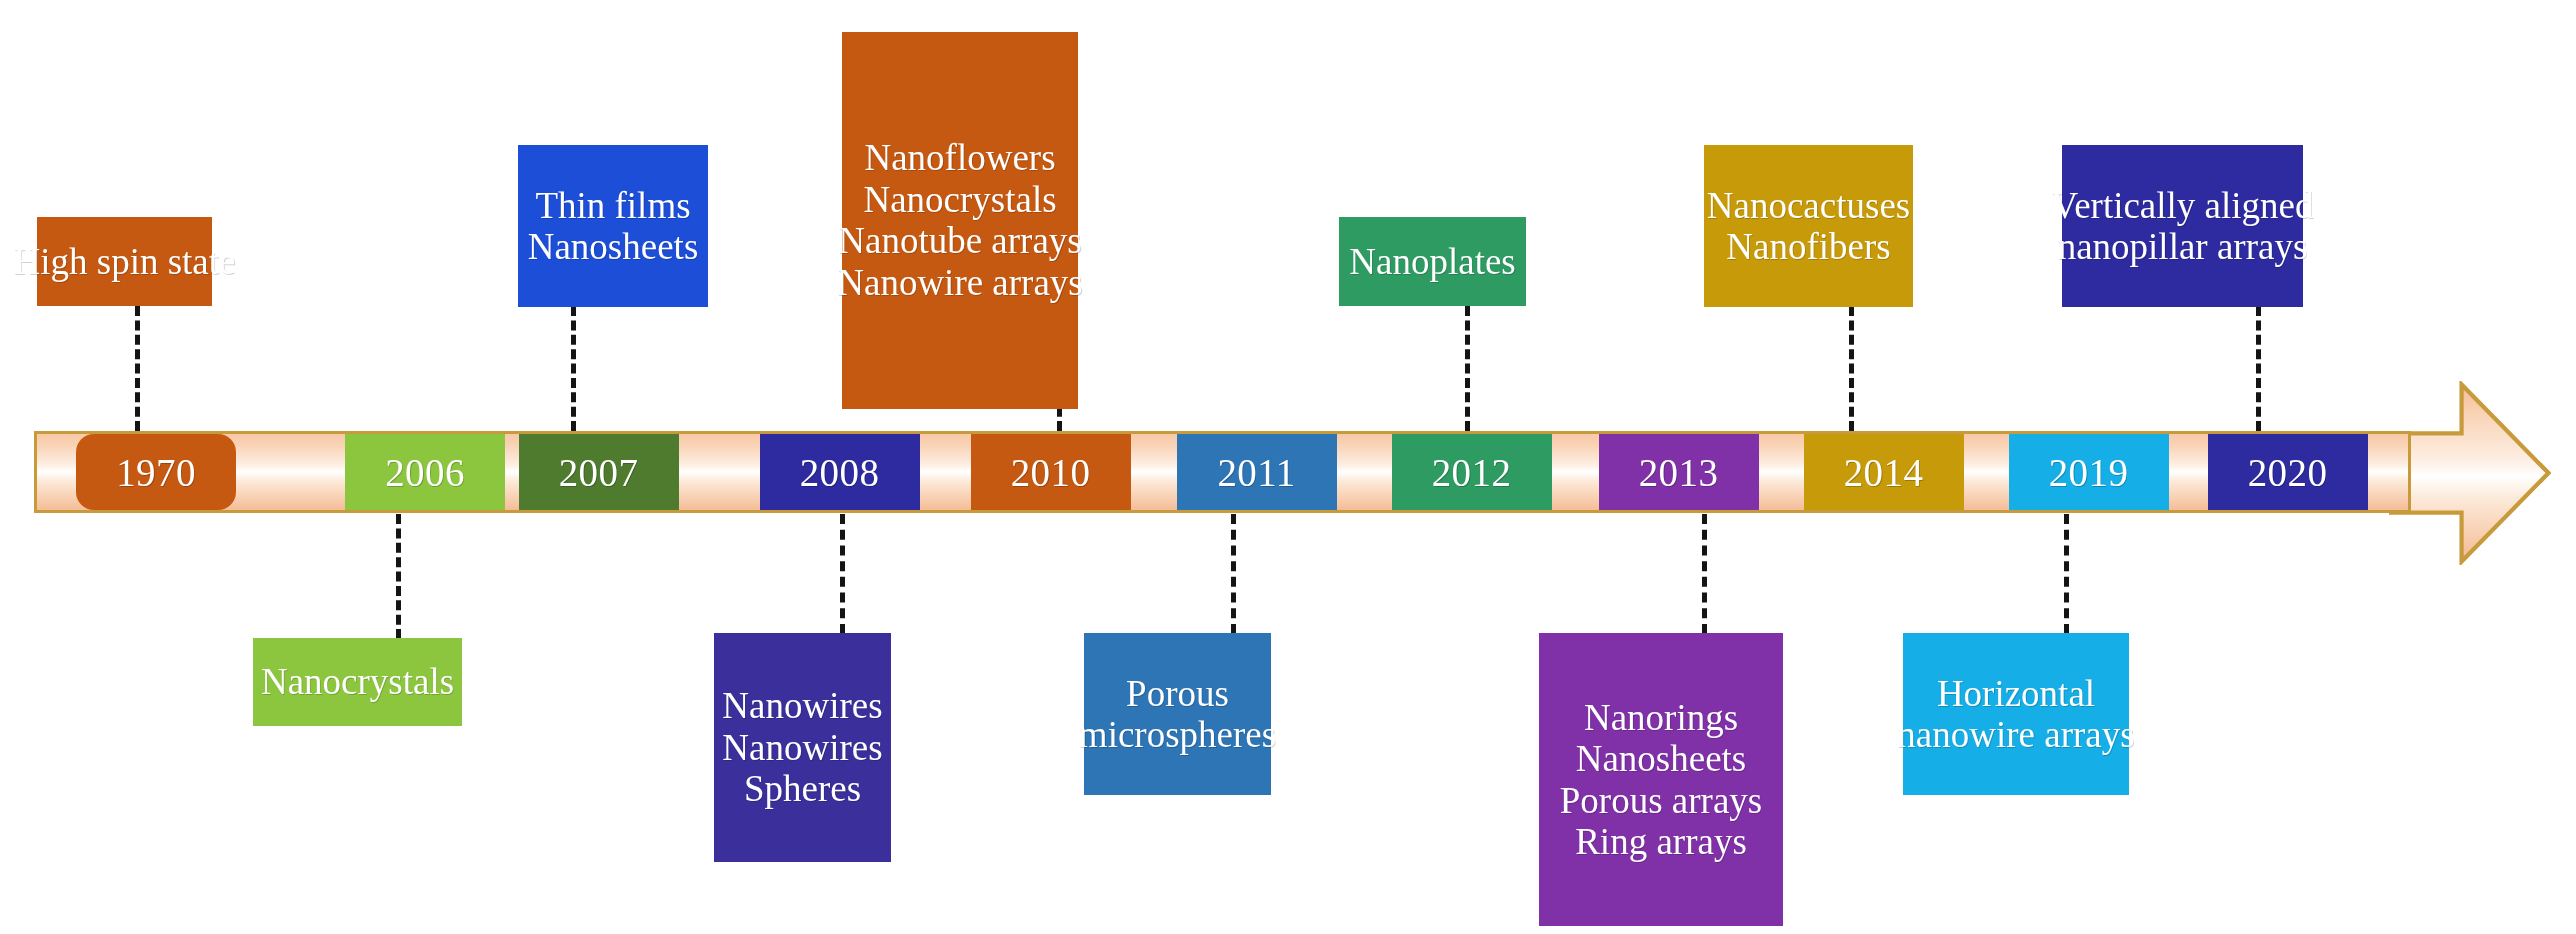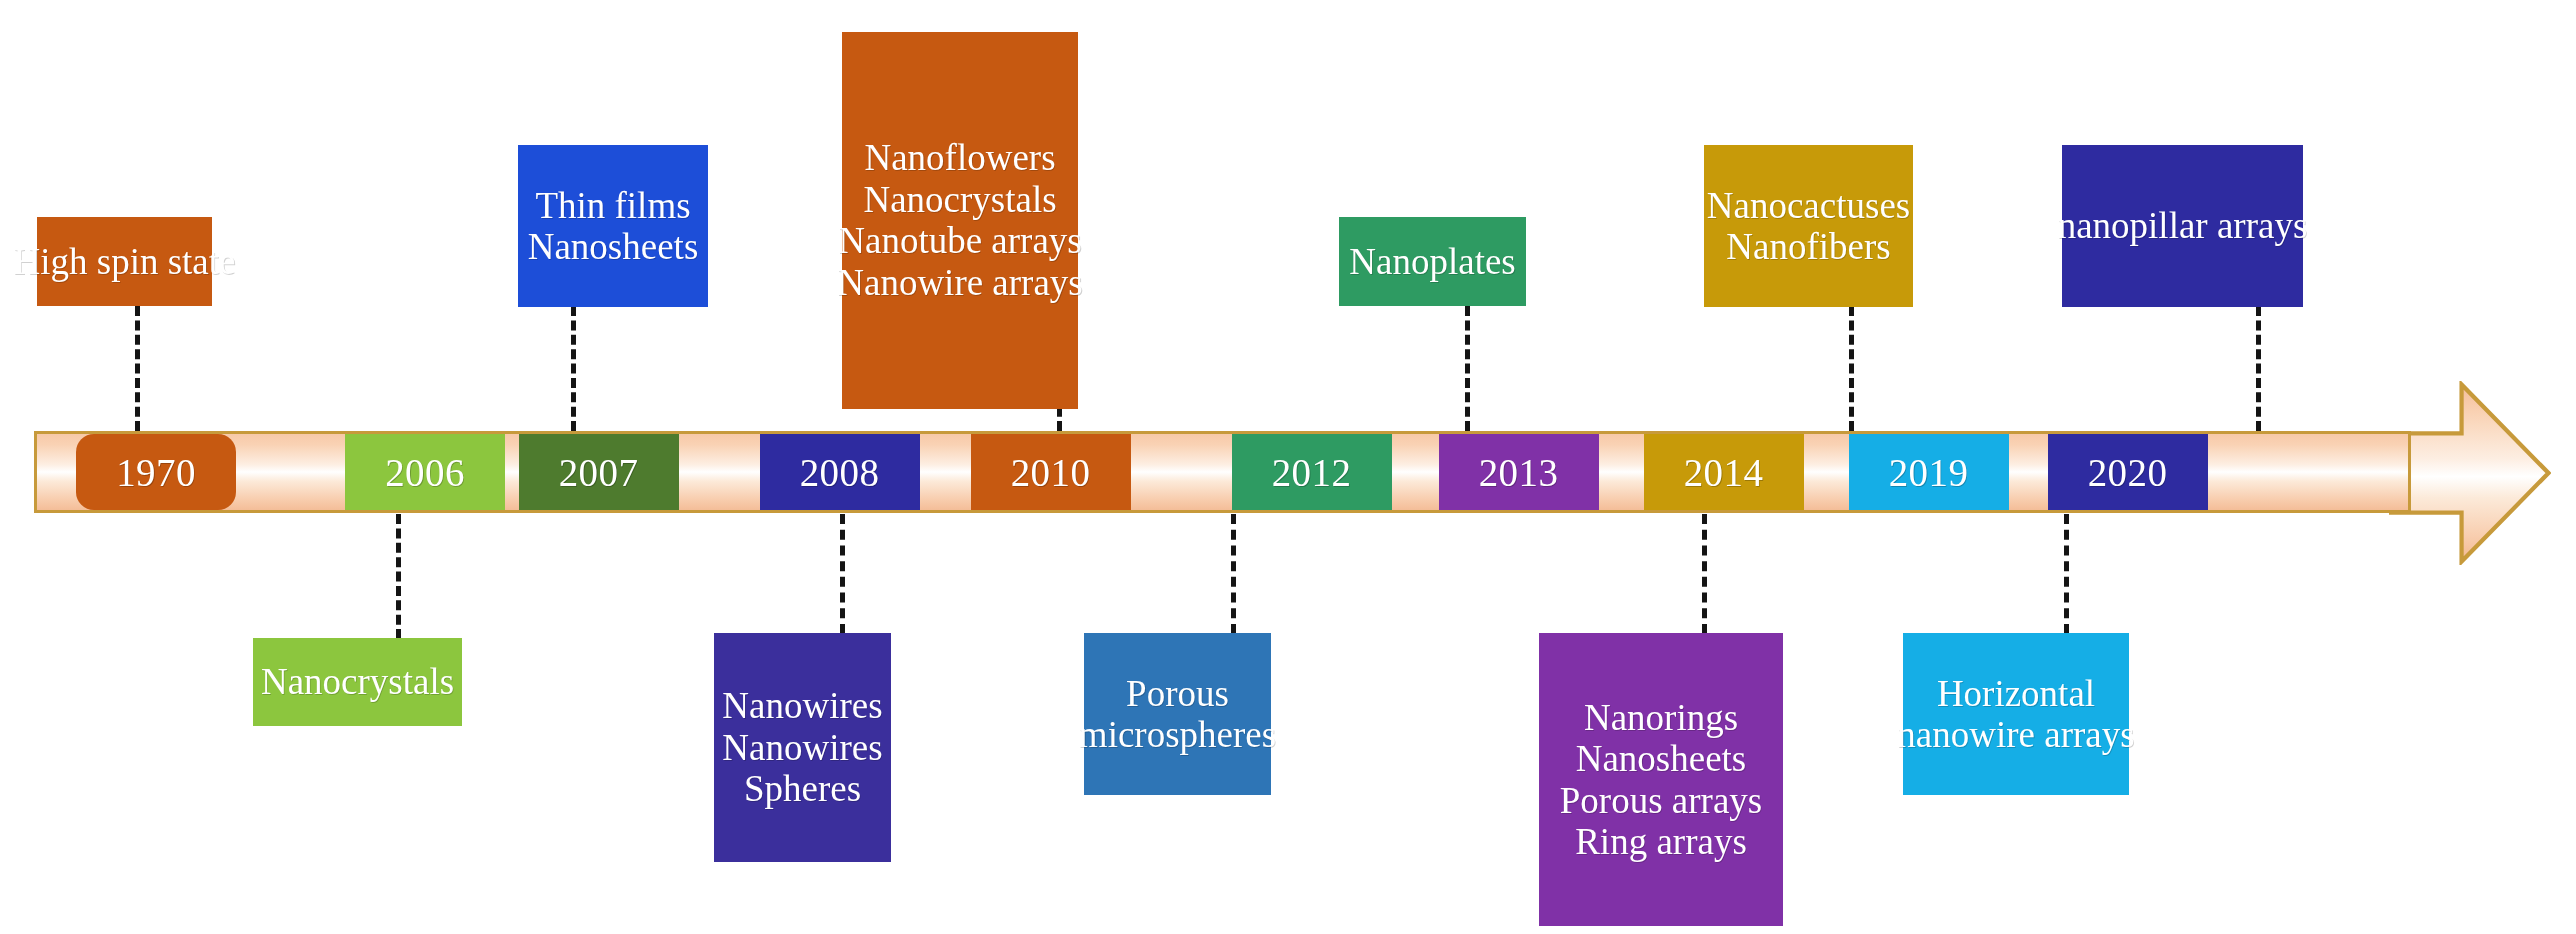--- a/index.html
+++ b/index.html
@@ -136,20 +136,21 @@
       <div class="year-cell" style="width: 160px; background: rgb(198, 89, 17); border-radius: 18px;">1970</div>
       <div class="gap" style="width: 109px;"></div>
       <div class="year-cell" style="width: 160px; background: rgb(140, 198, 62);">2006</div>
       <div class="gap" style="width: 13.5px;"></div>
       <div class="year-cell" style="width: 160px; background: rgb(78, 123, 46);">2007</div>
       <div class="gap" style="width: 81px;"></div>
       <div class="year-cell" style="width: 160px; background: rgb(46, 43, 160);">2008</div>
       <div class="gap" style="width: 51px;"></div>
       <div class="year-cell" style="width: 160px; background: rgb(198, 89, 17);">2010</div>
       <div class="gap" style="width: 46px;"></div>
+      <div class="year-cell" style="width: 160px; background: rgb(46, 117, 182);">2011</div>
       <div class="gap" style="width: 55px;"></div>
       <div class="year-cell" style="width: 160px; background: rgb(46, 155, 98);">2012</div>
       <div class="gap" style="width: 47px;"></div>
       <div class="year-cell" style="width: 160px; background: rgb(128, 49, 167);">2013</div>
       <div class="gap" style="width: 45px;"></div>
       <div class="year-cell" style="width: 160px; background: rgb(199, 154, 9);">2014</div>
       <div class="gap" style="width: 45px;"></div>
       <div class="year-cell" style="width: 160px; background: rgb(21, 174, 230);">2019</div>
       <div class="gap" style="width: 39px;"></div>
       <div class="year-cell" style="width: 160px; background: rgb(46, 43, 160);">2020</div>
@@ -171,20 +172,21 @@
         <span class="ln">Nanowire arrays</span>
       </div>
       <div class="label-box" style="left: 1339px; top: 217px; width: 187px; height: 89px; background: rgb(46, 155, 98);">
         <span class="ln">Nanoplates</span>
       </div>
       <div class="label-box" style="left: 1704px; top: 145px; width: 209px; height: 162px; background: rgb(199, 154, 9);">
         <span class="ln">Nanocactuses</span>
         <span class="ln">Nanofibers</span>
       </div>
       <div class="label-box" style="left: 2062px; top: 145px; width: 241px; height: 162px; background: rgb(46, 43, 160);">
+        <span class="ln">Vertically aligned</span>
         <span class="ln">nanopillar arrays</span>
       </div>
     </div>
   <div id="labels-below">
       <div class="label-box" style="left: 253px; top: 638px; width: 209px; height: 88px; background: rgb(140, 198, 62);">
         <span class="ln">Nanocrystals</span>
       </div>
       <div class="label-box" style="left: 714px; top: 633px; width: 177px; height: 229px; background: rgb(59, 47, 156);">
         <span class="ln">Nanowires</span>
         <span class="ln">Nanowires</span>

